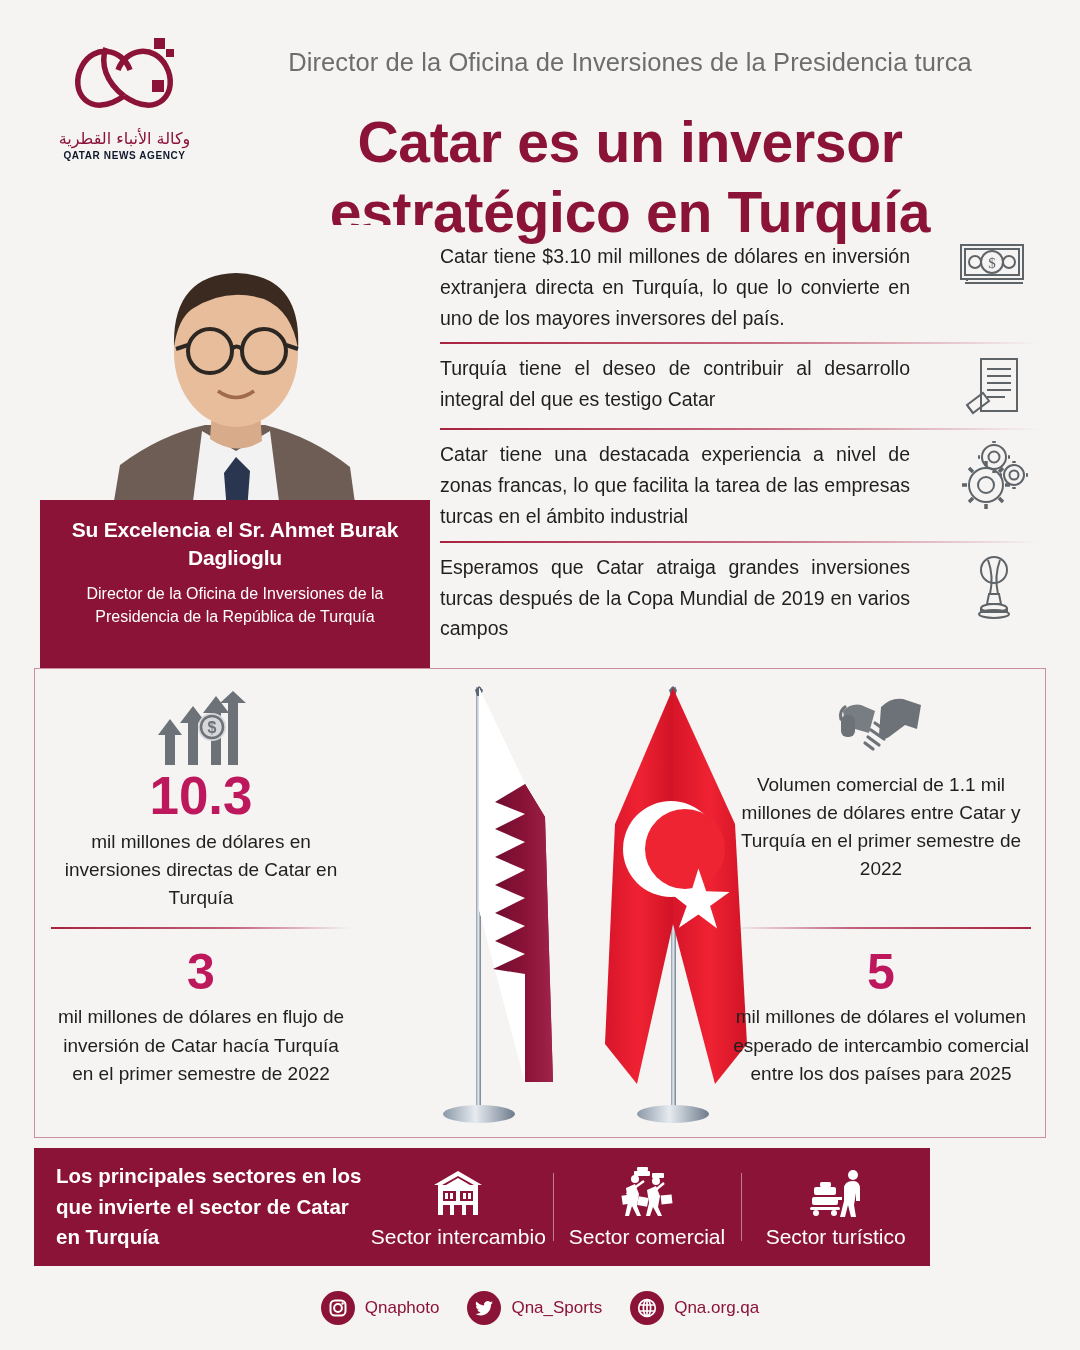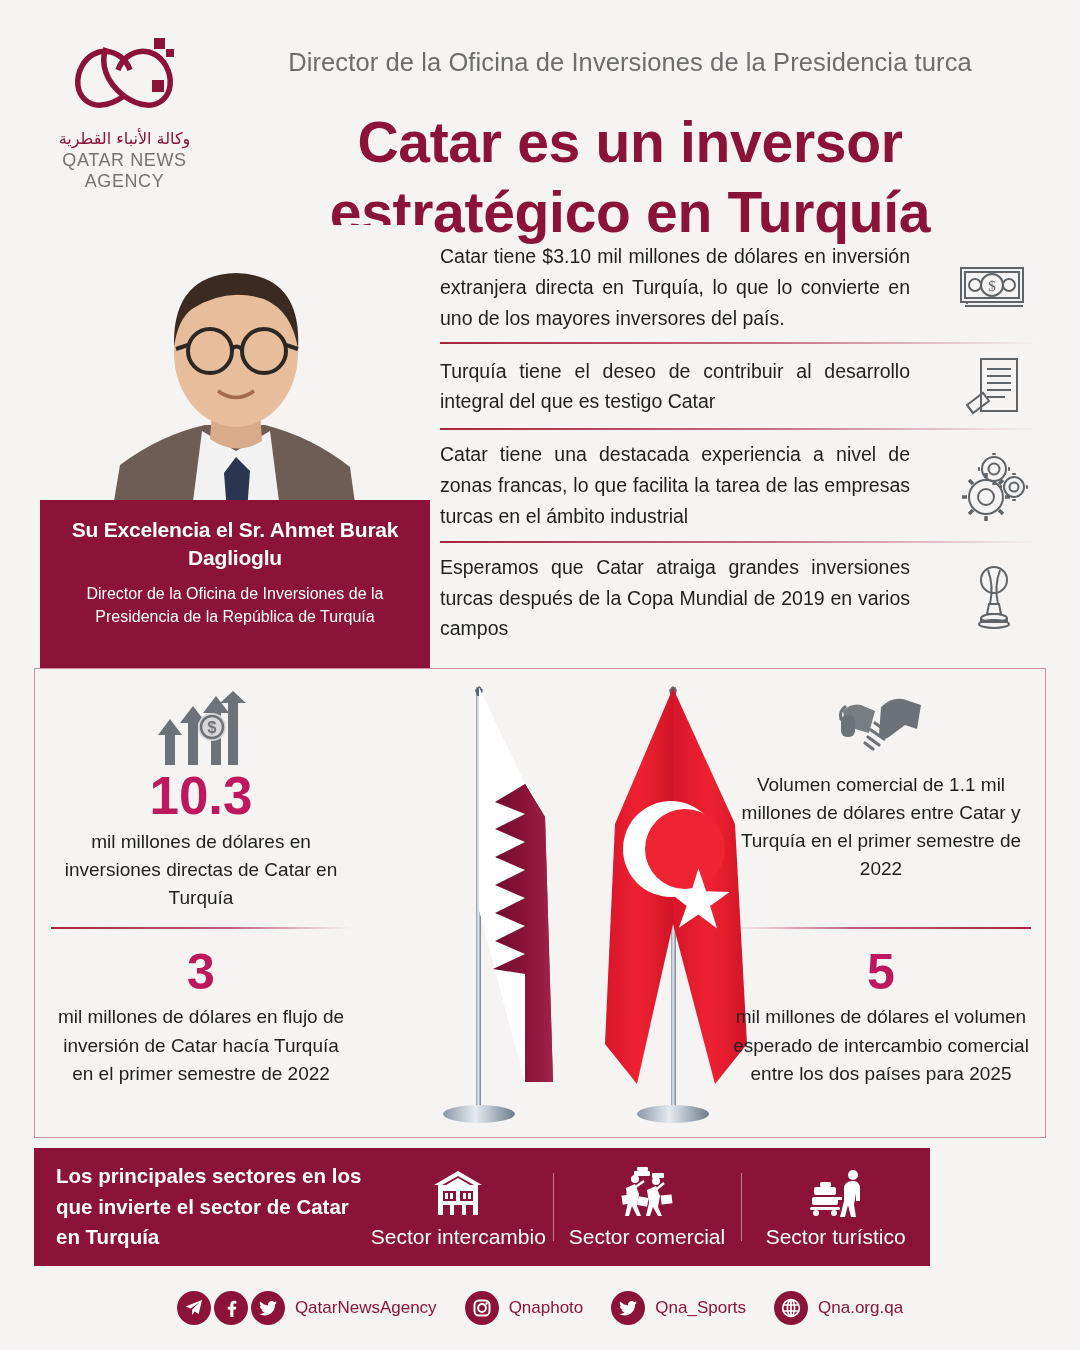--- a/index.html
+++ b/index.html
@@ -12,37 +12,37 @@
     position:relative;
   }
   .page{position:relative;width:1080px;height:1350px;}
 
   
   .header{position:relative;height:225px;}
   .logo{position:absolute;left:42px;top:24px;width:165px;text-align:center;}
   .logo-mark{width:130px;height:105px;margin:0 auto;}
   .logo-ar{font-size:16px;color:#8c1338;letter-spacing:0px;margin-top:2px;
            font-family:"DejaVu Sans", sans-serif;line-height:1;}
-  .logo-en{font-size:18px;font-weight:normal;color:#737373;letter-spacing:0.6px;margin-top:3px;}
+  .logo-en{font-size:10px;font-weight:bold;color:#0f172a;letter-spacing:0.6px;margin-top:3px;}
 
   .kicker{position:absolute;left:230px;top:48px;width:800px;text-align:center;
           font-size:25.5px;color:#6d6d6d;letter-spacing:.1px;}
   .headline{position:absolute;left:250px;top:108px;width:760px;text-align:center;
             font-size:57px;line-height:1.22;font-weight:bold;color:#8c1338;letter-spacing:-.3px;}
 
   
   .portrait{position:absolute;left:40px;top:225px;width:390px;height:300px;overflow:hidden;}
   .caption{position:absolute;left:40px;top:500px;width:390px;height:199px;background:#8c1338;
            color:#fff;box-sizing:border-box;padding:16px 14px 22px;text-align:center;}
   .caption-name{font-size:21px;font-weight:bold;line-height:1.32;letter-spacing:-.2px;}
   .caption-role{font-size:16px;line-height:1.42;margin-top:12px;}
 
   
   .bullets{position:absolute;left:440px;top:232px;width:600px;}
-  .bullet{display:flex;align-items:center;justify-content:space-between;
+  .bullet{display:flex;align-items:flex-start;justify-content:space-between;
           padding:9px 0 9px 0;position:relative;}
   .bullet-sep{height:2px;width:100%;
     background:linear-gradient(to right,#a8223f 0%,#c76d83 55%,rgba(245,244,243,0) 100%);}
   .bullet-text{font-size:19.5px;line-height:1.58;color:#1f1f1f;width:470px;text-align:justify;}
   .bullet-icon{width:92px;display:flex;justify-content:center;align-items:center;flex:none;}
 
   
   .stats{position:absolute;left:34px;top:668px;width:1012px;height:470px;
          border:1.5px solid #c98ea0;box-sizing:border-box;background:#f5f4f3;}
   .stat-col{position:absolute;width:300px;text-align:center;}
@@ -388,38 +388,20 @@
           <circle cx="10" cy="46" r="3"></circle>
           <circle cx="28" cy="46" r="3"></circle>
         </svg>
       </div>
       <div class="sector-label">Sector turístico</div>
     </div>
   </div>
 
   <div class="footer">
 
-    <div class="fgroup">
-      <div class="fic">
-        <svg width="20" height="20" viewBox="0 0 20 20" fill="#fff">
-          <path d="M18 2 L1.6 8.6 L6.4 10.4 L15.4 4.6 L8.2 11.6 L8 17 L10.8 13.4 L14.6 16 Z"></path>
-        </svg>
-      </div>
-      <div class="fic">
-        <svg width="20" height="20" viewBox="0 0 20 20" fill="#fff">
-          <path d="M12.4 19 v-7.4 h2.5 l0.4 -2.9 h-2.9 V6.9 c0 -0.85 0.24 -1.4 1.45 -1.4 h1.55 V2.9 C15.1 2.85 14.2 2.76 13.1 2.76 c-2.25 0 -3.8 1.37 -3.8 3.9 v2.04 H6.8 v2.9 h2.5 V19 z"></path>
-        </svg>
-      </div>
-      <div class="fic">
-        <svg width="20" height="20" viewBox="0 0 20 20" fill="#fff">
-          <path d="M19 4.6 a7.2 7.2 0 0 1 -2.1 0.6 a3.7 3.7 0 0 0 1.6 -2 a7.3 7.3 0 0 1 -2.3 0.9 a3.65 3.65 0 0 0 -6.2 3.3 A10.3 10.3 0 0 1 2.5 3.6 a3.6 3.6 0 0 0 1.1 4.9 a3.6 3.6 0 0 1 -1.65 -0.45 v0.05 a3.65 3.65 0 0 0 2.9 3.55 a3.7 3.7 0 0 1 -1.6 0.06 a3.65 3.65 0 0 0 3.4 2.53 A7.3 7.3 0 0 1 1 15.8 a10.3 10.3 0 0 0 5.6 1.65 c6.7 0 10.4 -5.6 10.4 -10.4 v-0.5 A7.3 7.3 0 0 0 19 4.6 z"></path>
-        </svg>
-      </div>
-      <div class="flabel">QatarNewsAgency</div>
-    </div>
 
     <div class="fgroup">
       <div class="fic">
         <svg width="20" height="20" viewBox="0 0 20 20">
           <rect x="2.5" y="2.5" width="15" height="15" rx="4.5" fill="none" stroke="#fff" stroke-width="2"></rect>
           <circle cx="10" cy="10" r="3.9" fill="none" stroke="#fff" stroke-width="2"></circle>
           <circle cx="14.6" cy="5.5" r="1.2" fill="#fff"></circle>
         </svg>
       </div>
       <div class="flabel">Qnaphoto</div>

